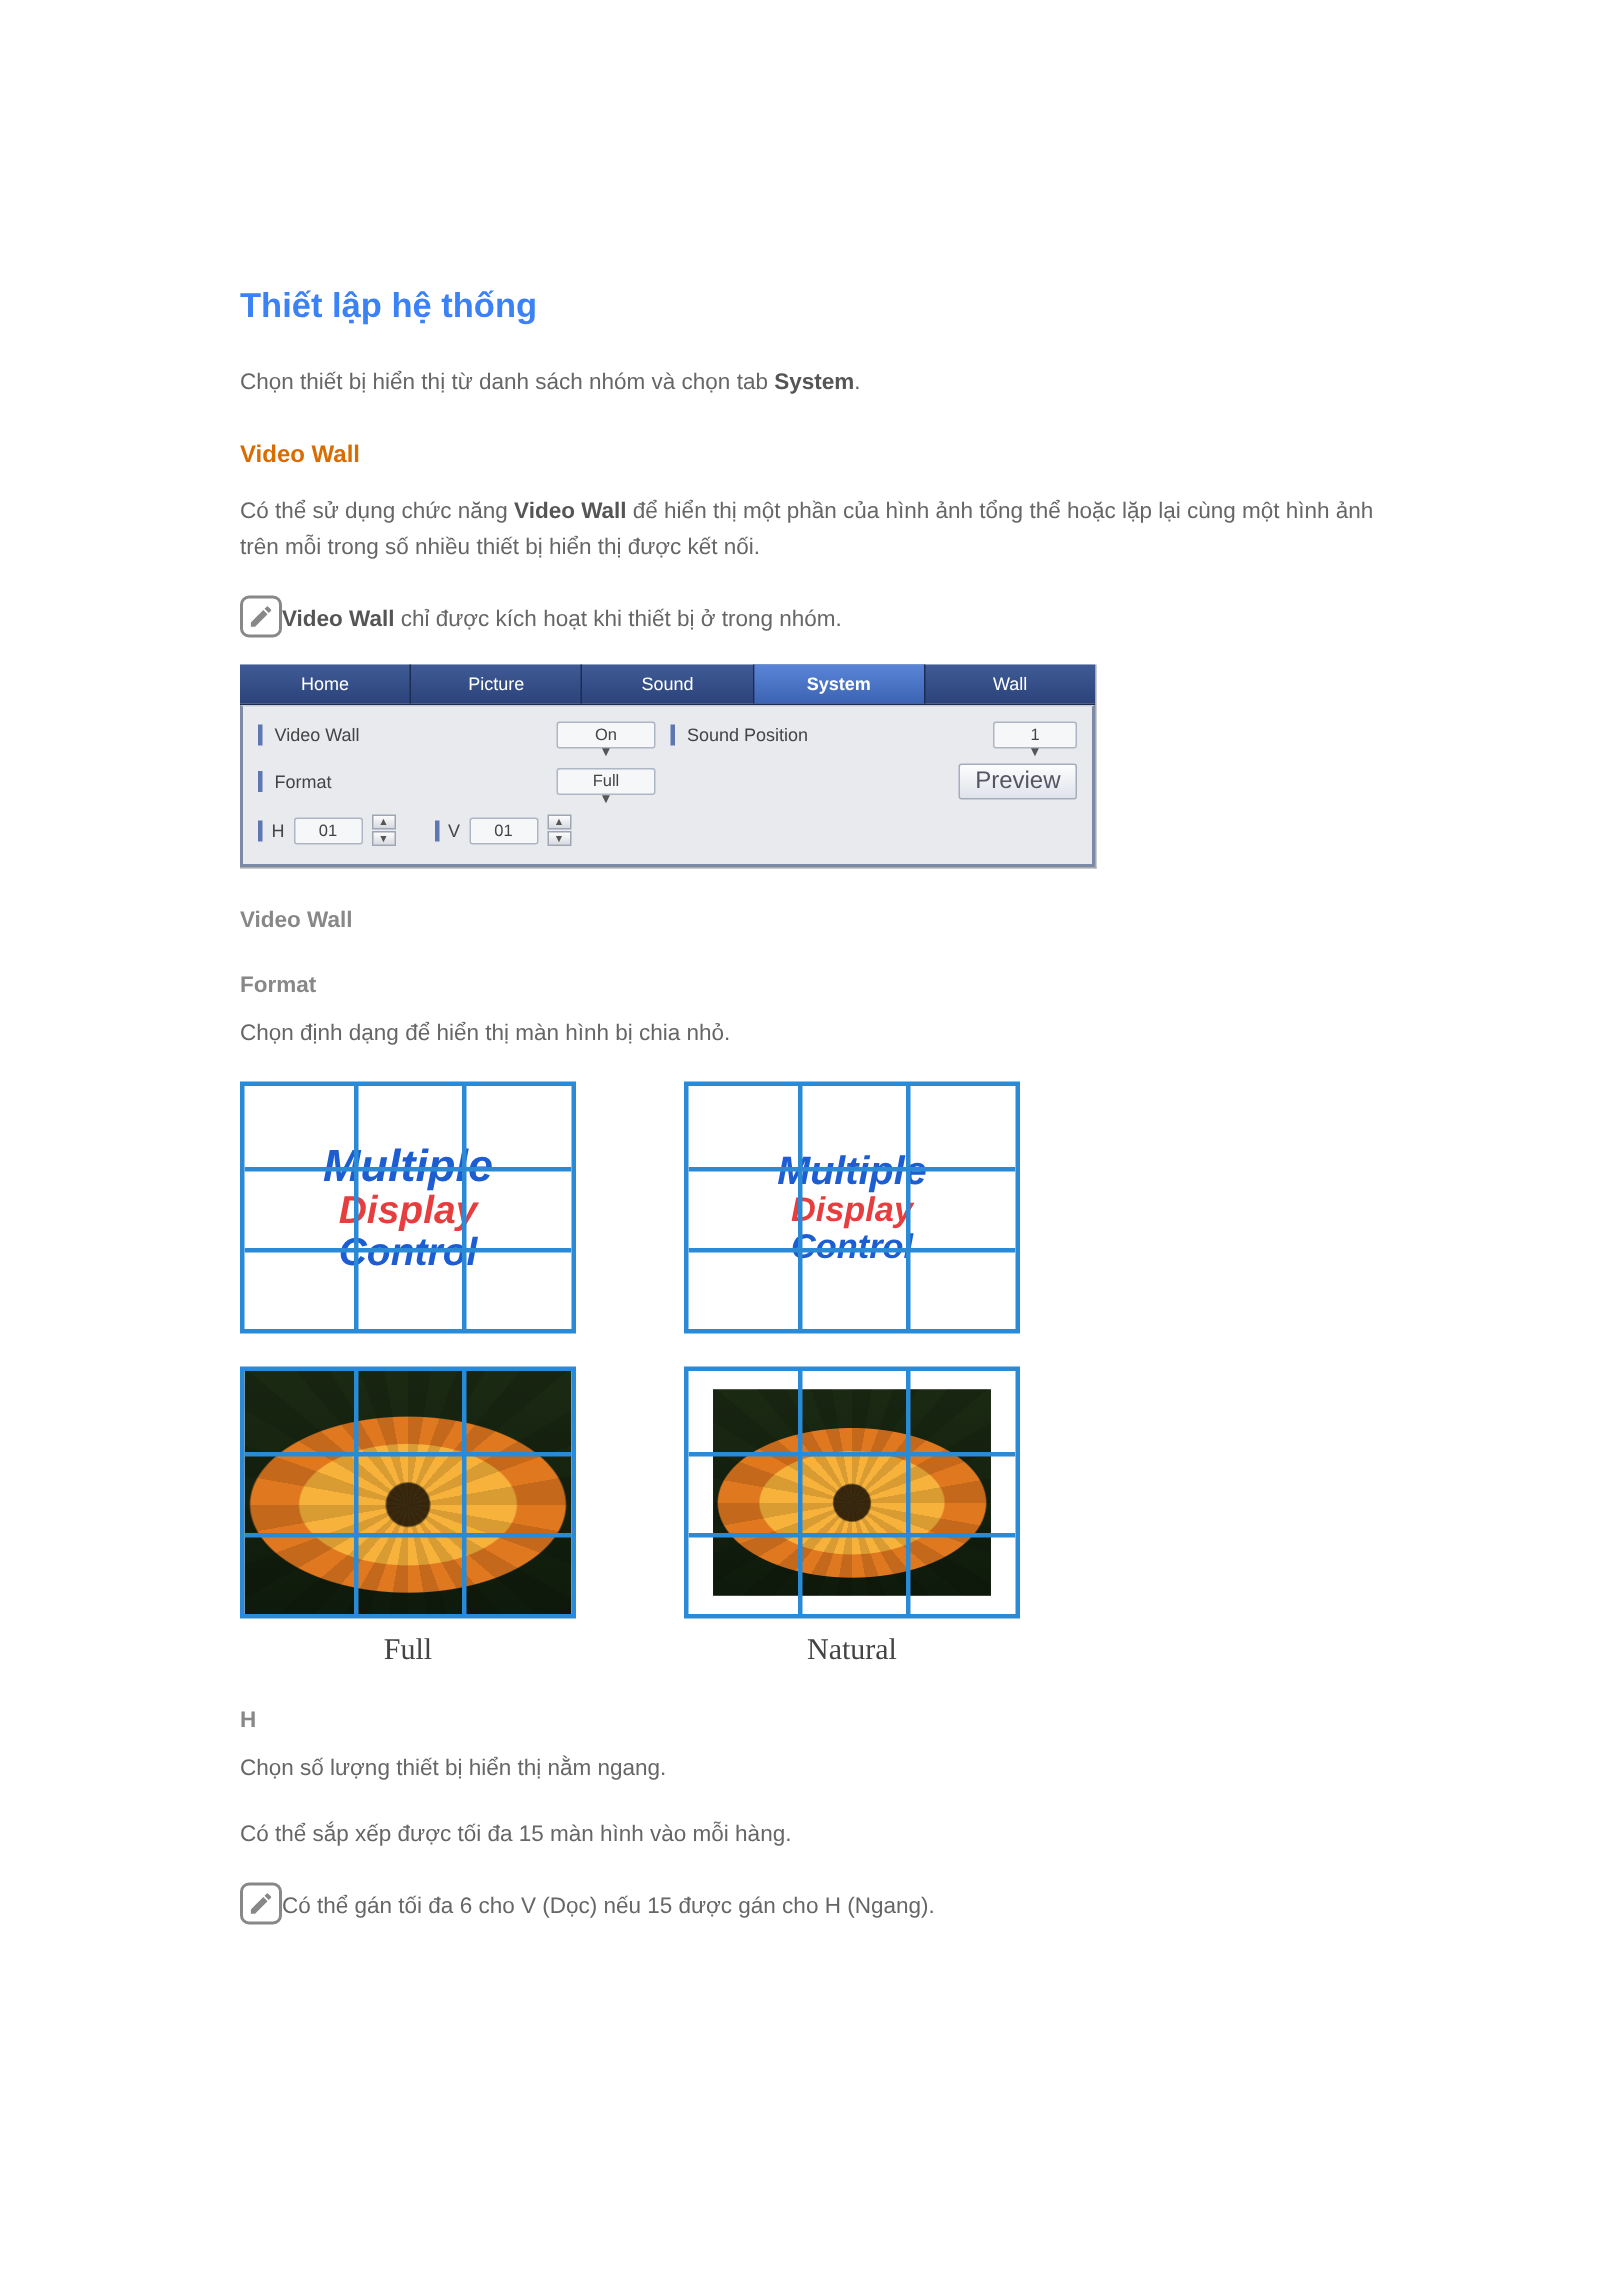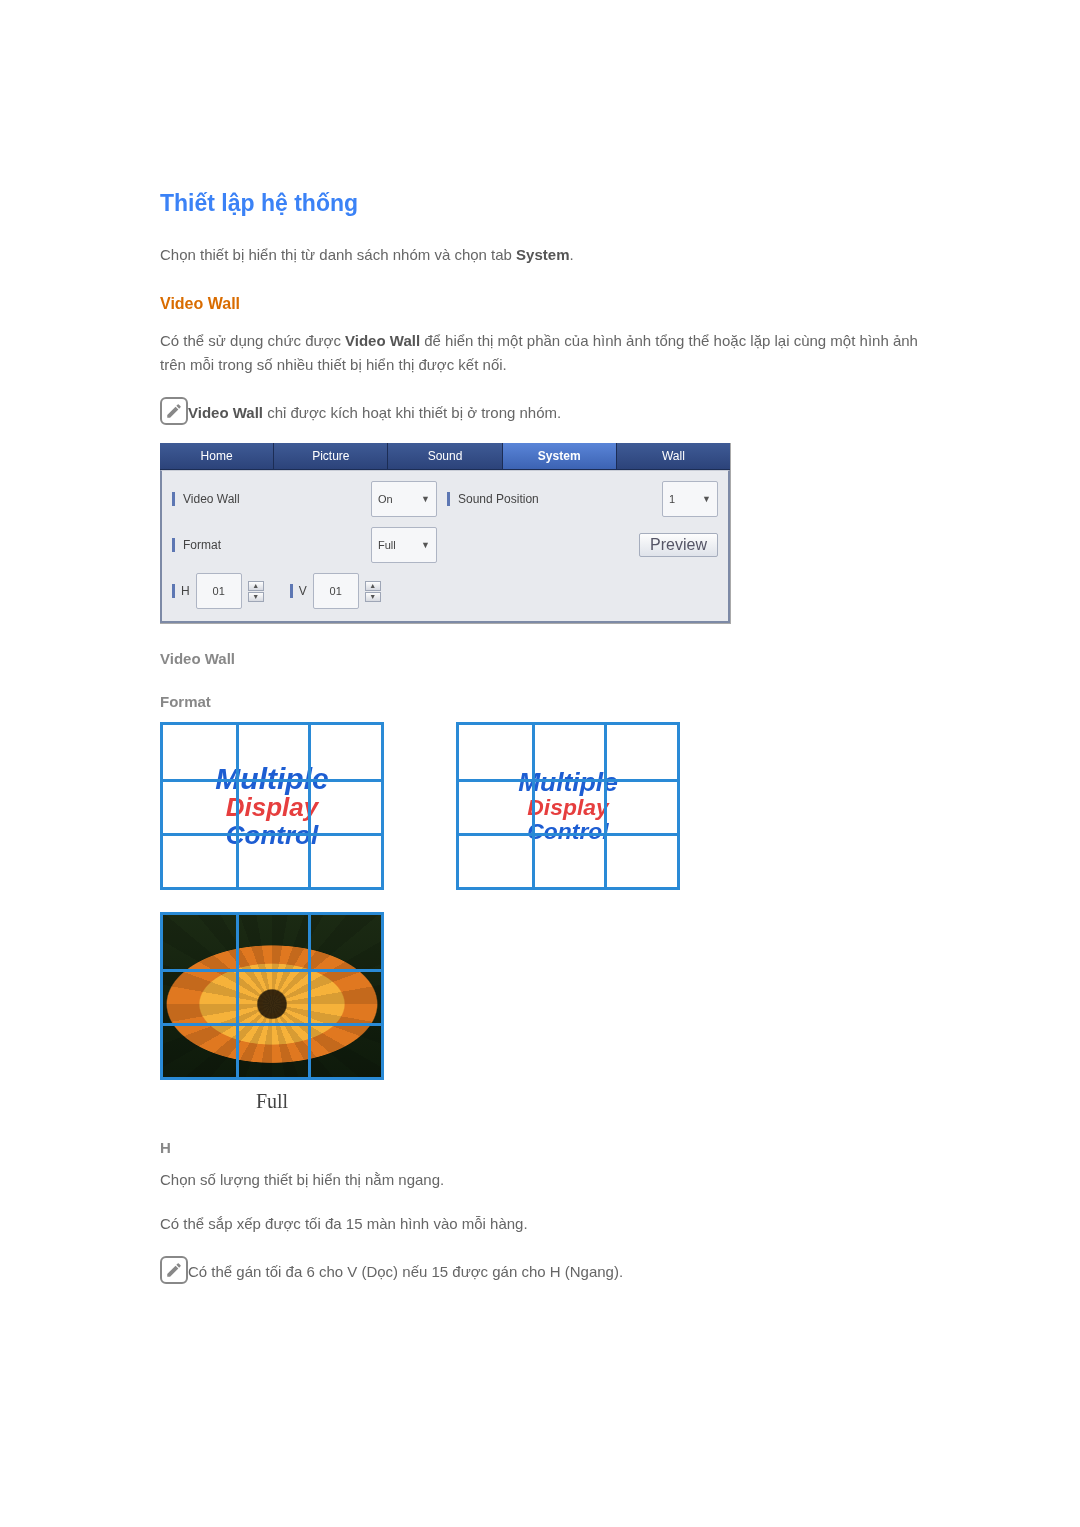--- a/index.html
+++ b/index.html
@@ -113,27 +113,28 @@
   .panel-row .col-left  { width: 265px; display: flex; align-items: center; gap: 8px; }
   .panel-row .col-right { flex: 1; display: flex; align-items: center; gap: 8px; }
   .lbl-bar { width: 3px; height: 14px; background: #5d77b3; display: inline-block; }
   .panel-label { color: #444; }
   .inset {
     background: #f6f7f9;
     border: 1px solid #aeb5c4;
     border-radius: 2px;
     padding: 2px 6px;
     min-width: 46px;
-    height: 36px;
+    height: 18px;
     display: inline-flex;
     align-items: center;
     justify-content: space-between;
     font-size: 11px;
     color: #444;
     box-sizing: border-box;
+    flex-direction: column;
   }
   .chev { font-size: 9px; color: #555; }
   .spinner-btns {
     display: flex;
     flex-direction: column;
     gap: 1px;
   }
   .spinner-btns span {
     width: 14px; height: 8px;
     background: linear-gradient(#fdfdfd,#d7dae1);
@@ -216,21 +217,21 @@
 
   <h1 class="section-title">Thiết lập hệ thống</h1>
 
   <p class="body">
     <span>Chọn thiết bị hiển thị từ danh sách nhóm và chọn tab </span><span class="bold">System</span><span>.</span>
   </p>
 
   <h2 class="sub-title">Video Wall</h2>
 
   <p class="body">
-    <span>Có thể sử dụng chức được </span><span class="bold">Video Wall</span><span> để hiển thị một phần của hình ảnh tổng thể hoặc lặp lại cùng một hình ảnh trên mỗi trong số nhiều thiết bị hiển thị được kết nối.</span>
+    <span>Có thể sử dụng chức năng </span><span class="bold">Video Wall</span><span> để hiển thị một phần của hình ảnh tổng thể hoặc lặp lại cùng một hình ảnh trên mỗi trong số nhiều thiết bị hiển thị được kết nối.</span>
   </p>
 
   <div class="note-row">
     <div class="note-icon-wrap">
       <div class="note-icon">
         <svg width="18" height="18" viewBox="0 0 24 24">
           <path d="M3 17.25V21h3.75L17.81 9.94l-3.75-3.75L3 17.25zM20.71 7.04a1 1 0 0 0 0-1.41l-2.34-2.34a1 1 0 0 0-1.41 0l-1.83 1.83 3.75 3.75 1.83-1.83z" fill="#888"></path>
         </svg>
       </div>
     </div>
@@ -306,20 +307,21 @@
         </div>
         <div class="col-right"></div>
       </div>
 
     </div>
   </div>
 
   <h3 class="field-title">Video Wall</h3>
 
   <h3 class="field-title">Format</h3>
+  <p class="body">Chọn định dạng để hiển thị màn hình bị chia nhỏ.</p>
 
   <div class="illus-row">
     <div class="illus-col">
       <div class="illus-panel">
         <div class="mdc-text">
           <span class="mdc1">Multiple</span>
           <span class="mdc2">Display</span>
           <span class="mdc3">Control</span>
         </div>
         <div class="grid-line-v" style="left:33.33%"></div>
@@ -347,20 +349,30 @@
     <div class="illus-col">
       <div class="illus-panel">
         <div class="flower"></div>
         <div class="grid-line-v" style="left:33.33%"></div>
         <div class="grid-line-v" style="left:66.66%"></div>
         <div class="grid-line-h" style="top:33.33%"></div>
         <div class="grid-line-h" style="top:66.66%"></div>
       </div>
       <div class="illus-label">Full</div>
     </div>
+    <div class="illus-col">
+      <div class="illus-panel natural">
+        <div class="flower"></div>
+        <div class="grid-line-v" style="left:33.33%"></div>
+        <div class="grid-line-v" style="left:66.66%"></div>
+        <div class="grid-line-h" style="top:33.33%"></div>
+        <div class="grid-line-h" style="top:66.66%"></div>
+      </div>
+      <div class="illus-label">Natural</div>
+    </div>
   </div>
 
   <h3 class="field-title">H</h3>
   <p class="body">Chọn số lượng thiết bị hiển thị nằm ngang.</p>
   <p class="body">Có thể sắp xếp được tối đa 15 màn hình vào mỗi hàng.</p>
 
   <div class="note-row">
     <div class="note-icon-wrap">
       <div class="note-icon">
         <svg width="18" height="18" viewBox="0 0 24 24">

